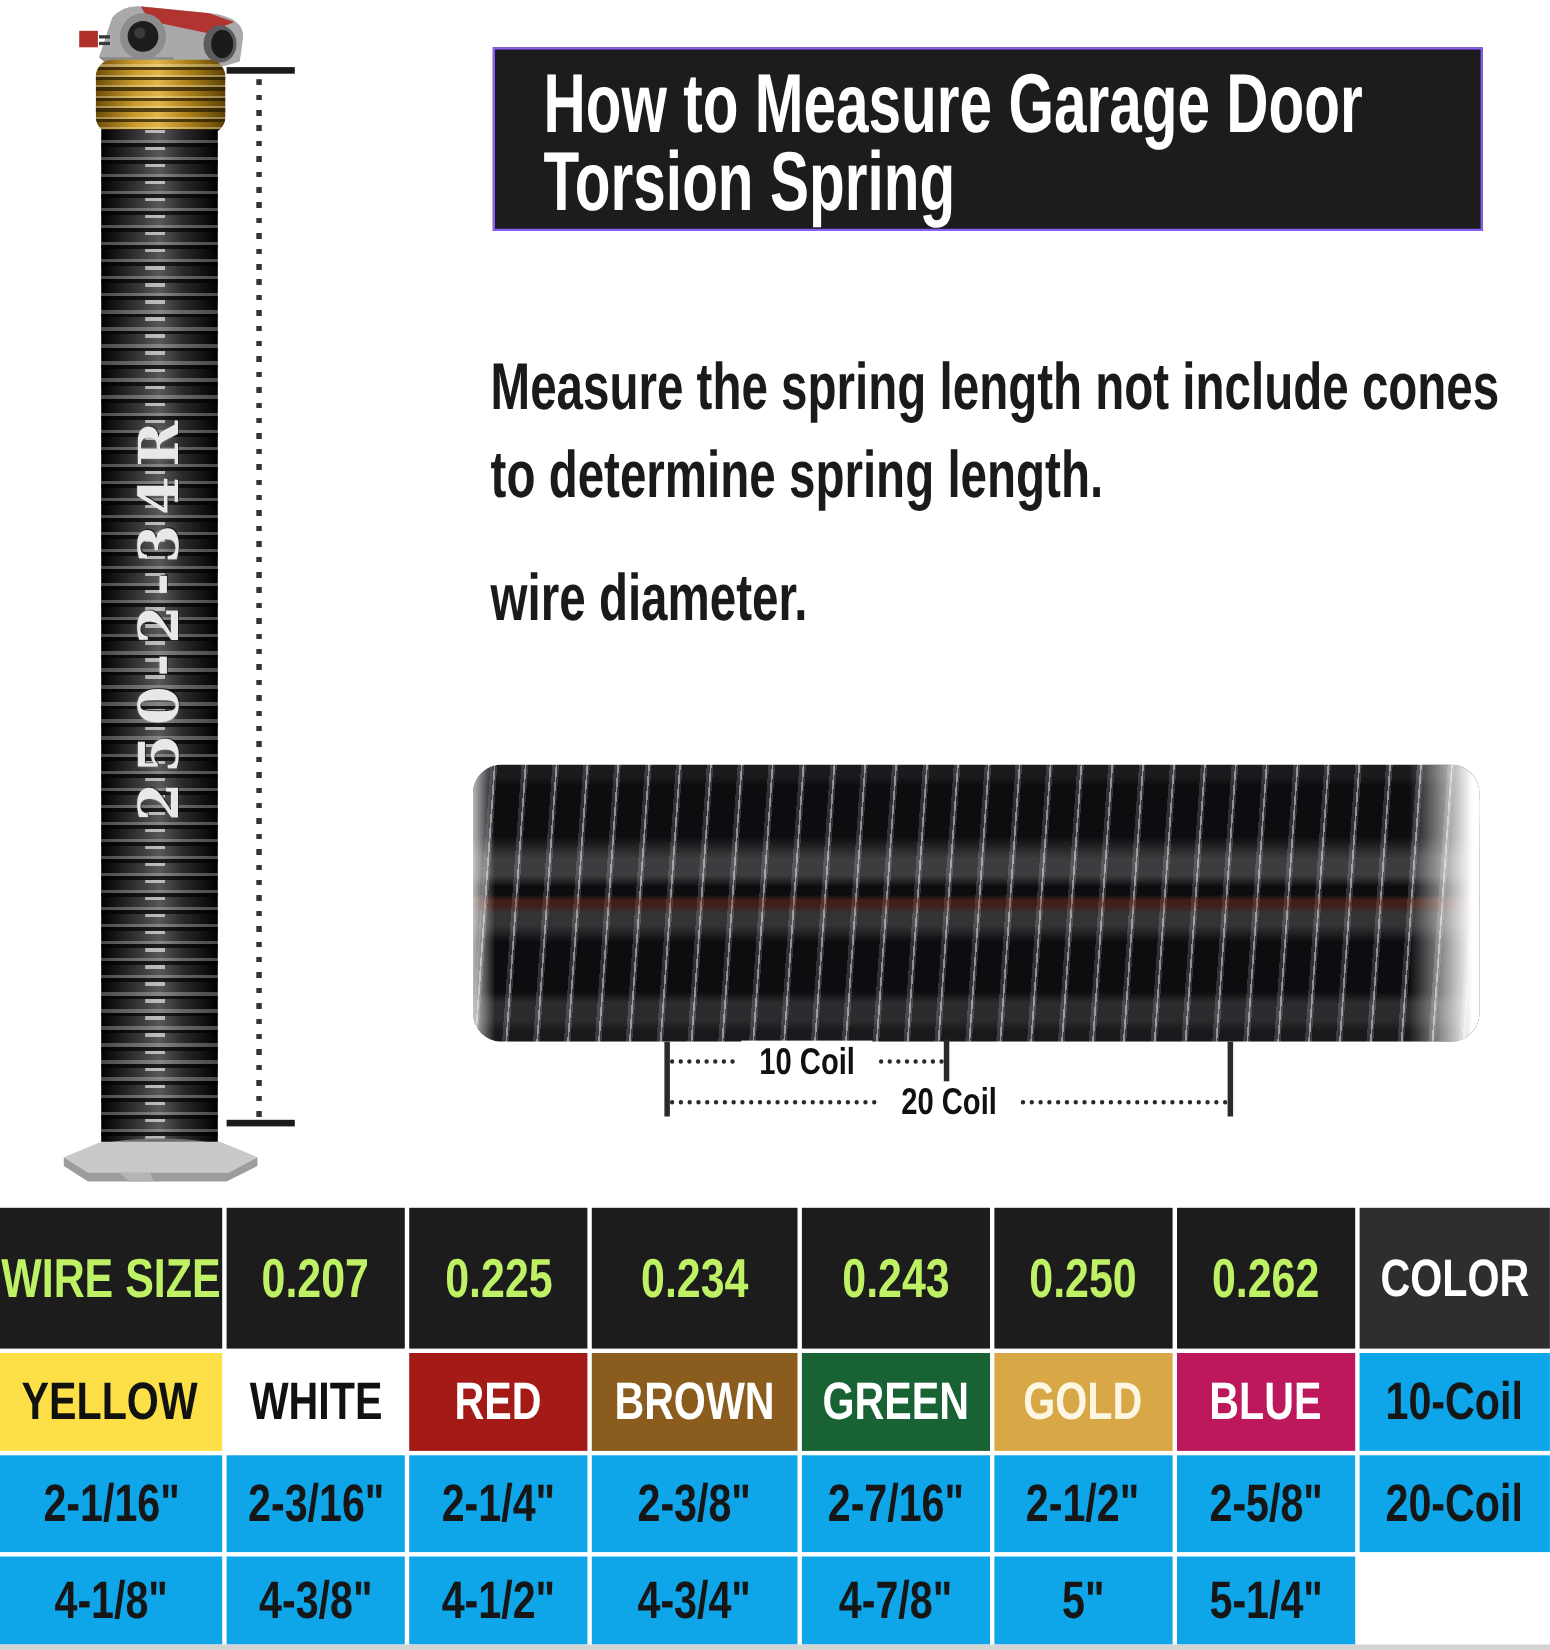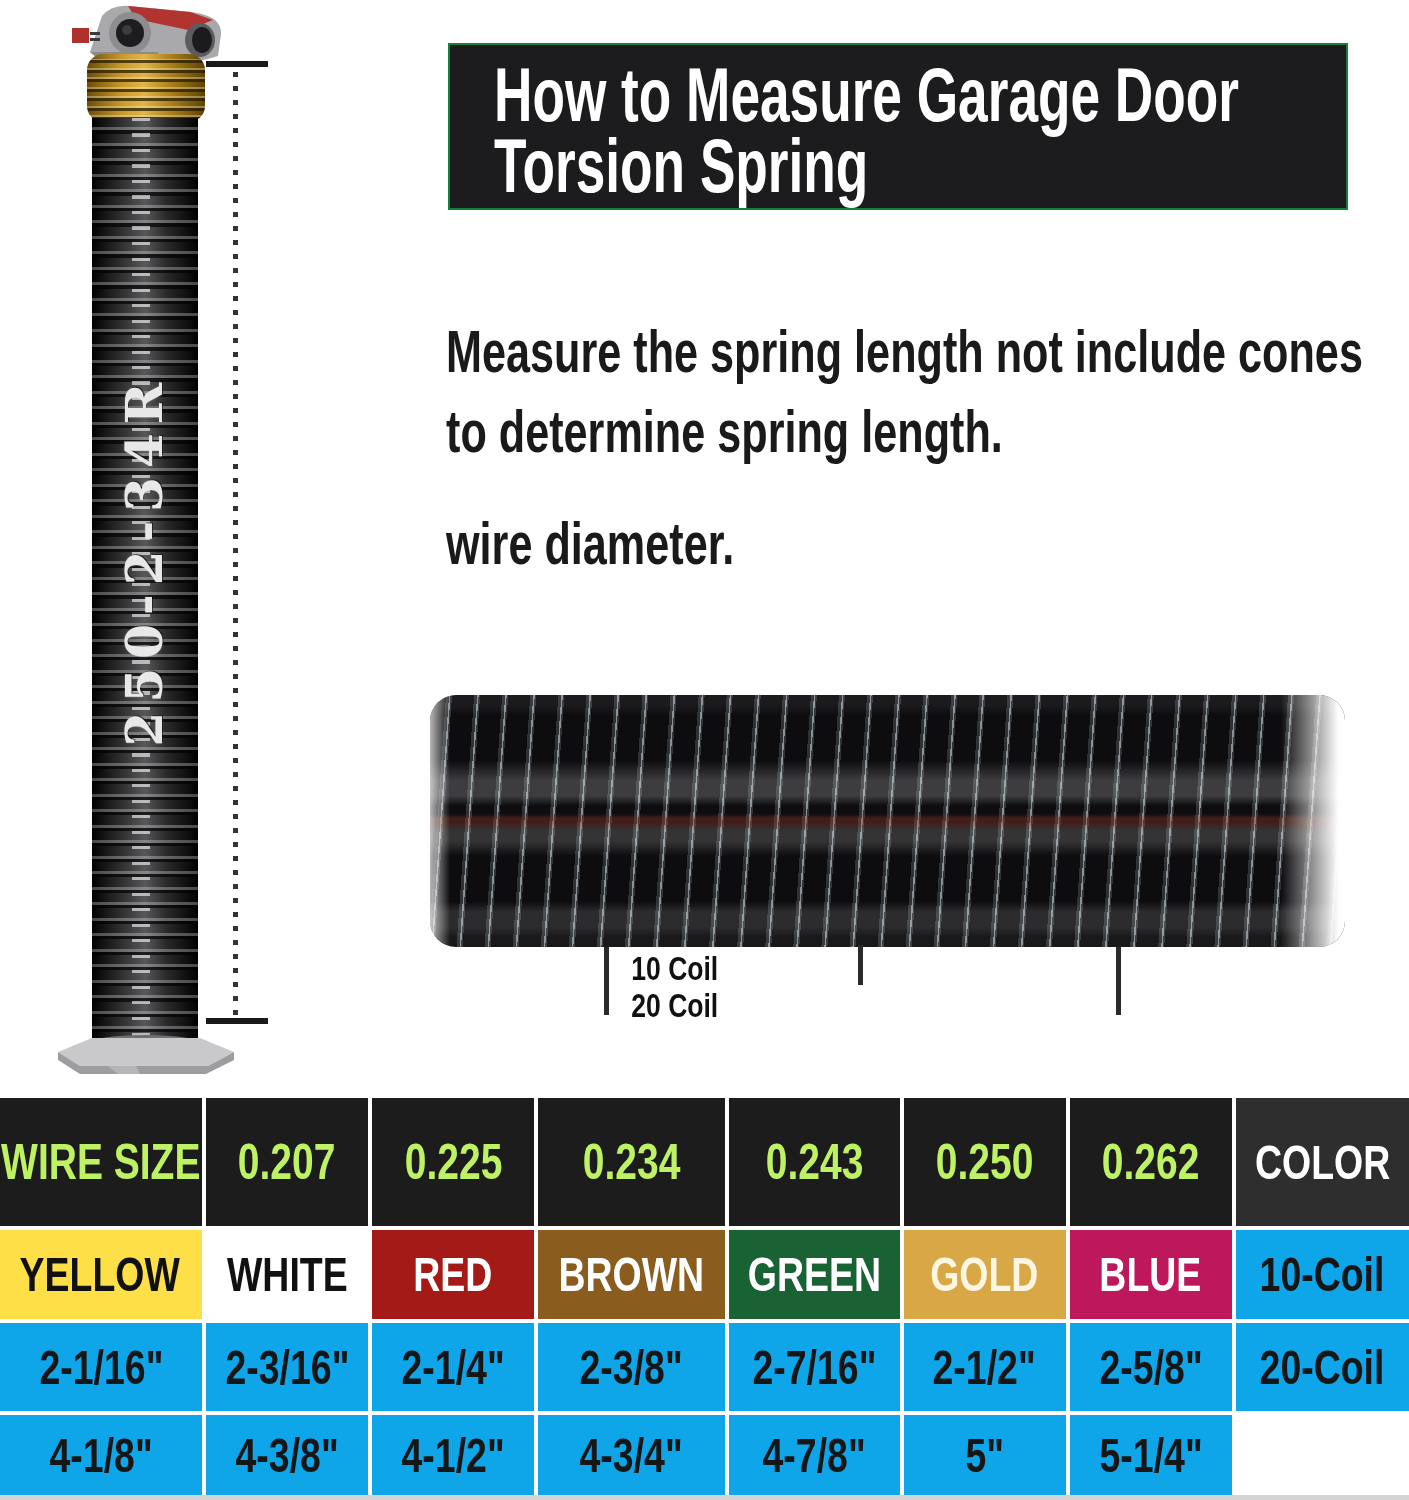--- a/index.html
+++ b/index.html
@@ -6,21 +6,21 @@
   #canvas{
     position:relative;width:1409px;height:1500px;background:#ffffff;overflow:hidden;
     font-family:"Liberation Sans",sans-serif;
   }
   .abs{position:absolute;}
   
   .cx{display:inline-block;transform:scaleX(.72);transform-origin:left center;white-space:nowrap;}
   .cxc{display:inline-block;transform:scaleX(.78);transform-origin:center center;white-space:nowrap;}
 
   
-  .banner{left:448px;top:43px;width:900px;height:167px;background:#1c1c1e;border:2px solid #15803d;box-sizing:border-box;
+  .banner{left:448px;top:43px;width:900px;height:167px;background:#1c1c1e;border:2px solid #8b5cf6;box-sizing:border-box;
           padding:14px 0 0 44px;}
   .banner .line{font-weight:bold;color:#ffffff;font-size:76px;line-height:71px;letter-spacing:0px;}
 
   
   .para{left:446px;width:960px;color:#1a1a1a;font-weight:bold;font-size:60px;line-height:80px;}
   #para1{top:312px;}
   #para2{top:504px;}
 
   
   .gold-sec{left:87px;top:54px;width:118px;height:68px;border-radius:16px;
@@ -58,21 +58,21 @@
   .coil-photo::after{content:"";position:absolute;right:0;top:0;width:64px;height:100%;
       background:linear-gradient(90deg,rgba(255,255,255,0),#ffffff 90%);}
   .coil-photo::before{content:"";position:absolute;left:0;top:0;width:20px;height:100%;
       background:linear-gradient(270deg,rgba(255,255,255,0),rgba(255,255,255,.7));}
 
   
   .tick{background:#2a2a2a;width:5px;}
   #tick-left{left:604px;top:947px;height:68px;}
   #tick-10{left:858px;top:945px;height:40px;}
   #tick-20{left:1116px;top:947px;height:68px;}
-  .dimline{height:40px;display:flex;align-items:flex-start;flex-direction:column;}
+  .dimline{height:40px;display:flex;align-items:center;}
   #dim-10{left:609px;top:945px;width:249px;}
   #dim-20{left:609px;top:982px;width:507px;}
   .dimline .dots{flex:1;border-top:4px dotted #2a2a2a;height:0;}
   .dimline .dim-label{margin:0 6px;font-size:34px;font-weight:bold;color:#111;background:#fff;padding:0 4px;}
 
   
   .spec-table{left:0;top:1098px;width:1409px;display:grid;
       grid-template-columns:202px repeat(7,1fr);
       grid-template-rows:128px 89px 88px 80px;
       gap:4px;}

